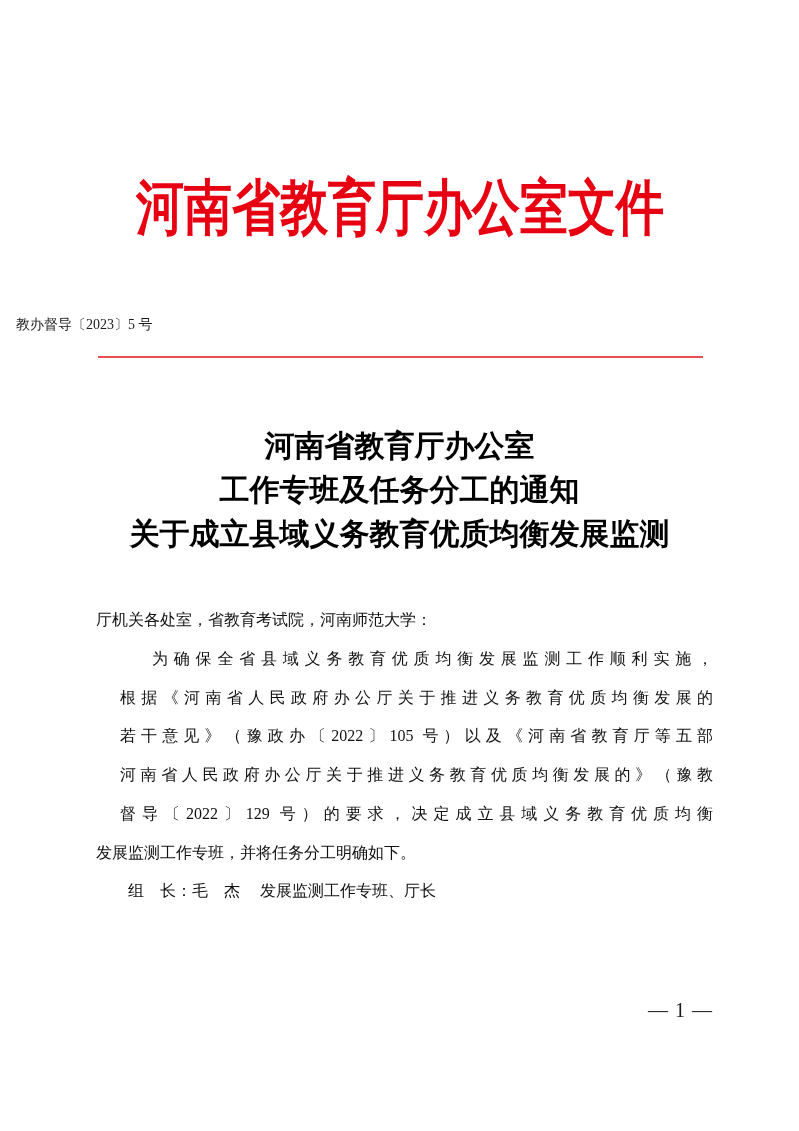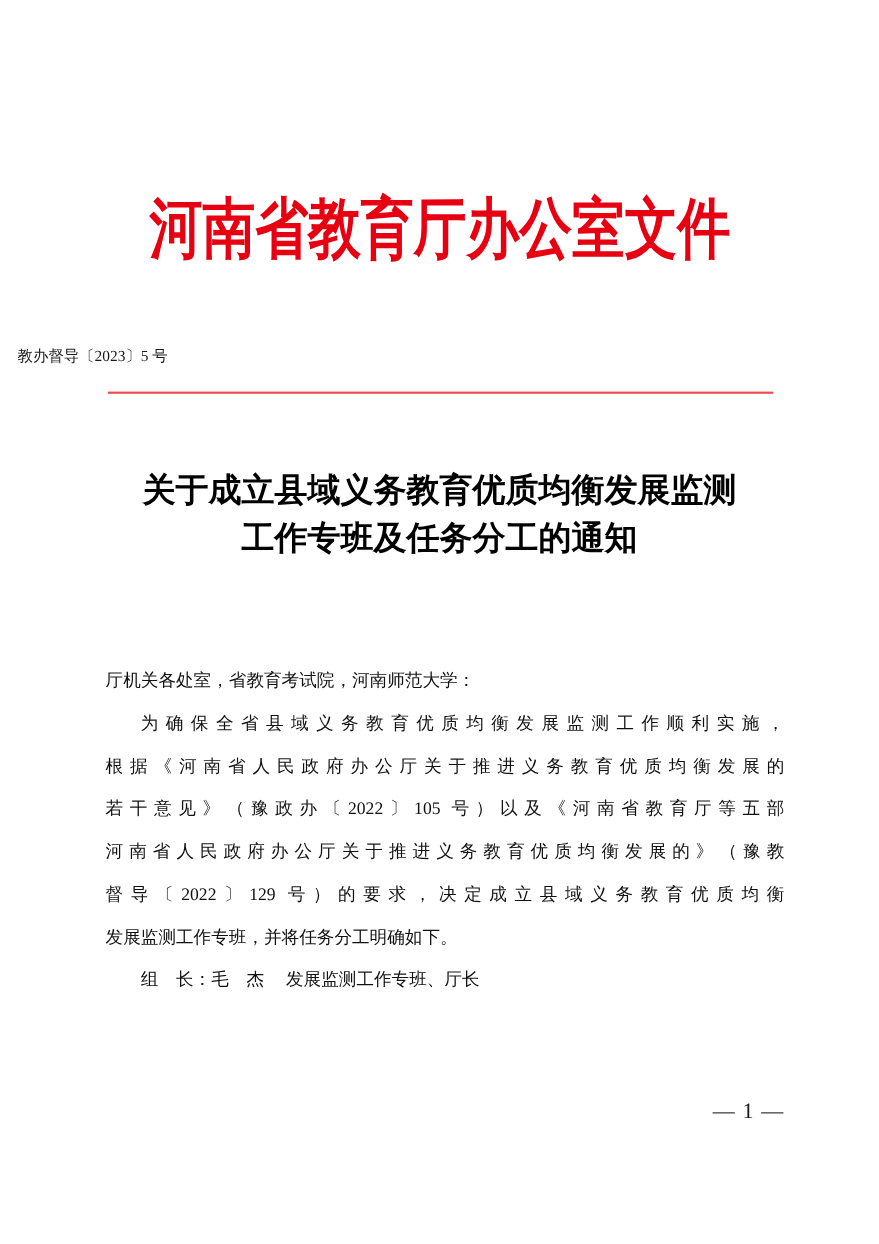--- a/index.html
+++ b/index.html
@@ -67,20 +67,21 @@
     width: 617px;
     font-size: 16px;
     line-height: 38.75px;
     color: #111111;
   }
   .body-line { white-space: normal; }
   .body-line.indent { text-indent: 2em; }
   .body-line.justify {
     text-align: justify;
     text-align-last: justify;
+    margin-left: 24px;
   }
   .body-line.heading {
     font-family: "Liberation Sans", "DejaVu Sans", sans-serif;
     font-weight: 500;
   }
   .page-number {
     position: absolute;
     top: 996px;
     right: 86px;
     font-size: 20px;
@@ -96,22 +97,23 @@
 
   <div class="header-title">
     <span class="squeeze">河南省教育厅办公室文件</span>
   </div>
 
   <div class="doc-number">教办督导〔2023〕5 号</div>
 
   <div class="red-divider"></div>
 
   <div class="doc-title">
+    <div>河南省教育厅办公室</div>
+    <div>工作专班及任务分工的通知</div>
     <div>关于成立县域义务教育优质均衡发展监测</div>
-    <div>工作专班及任务分工的通知</div>
   </div>
 
   <div class="body-block">
       <div class="body-line">厅机关各处室，省教育考试院，河南师范大学：</div>
       <div class="body-line indent justify">为确保全省县域义务教育优质均衡发展监测工作顺利实施，</div>
       <div class="body-line justify">根据《河南省人民政府办公厅关于推进义务教育优质均衡发展的</div>
       <div class="body-line justify">若干意见》（豫政办〔2022〕105 号）以及《河南省教育厅等五部</div>
       <div class="body-line justify">河南省人民政府办公厅关于推进义务教育优质均衡发展的》（豫教</div>
       <div class="body-line justify">督导〔2022〕129 号）的要求，决定成立县域义务教育优质均衡</div>
       <div class="body-line">发展监测工作专班，并将任务分工明确如下。</div>

